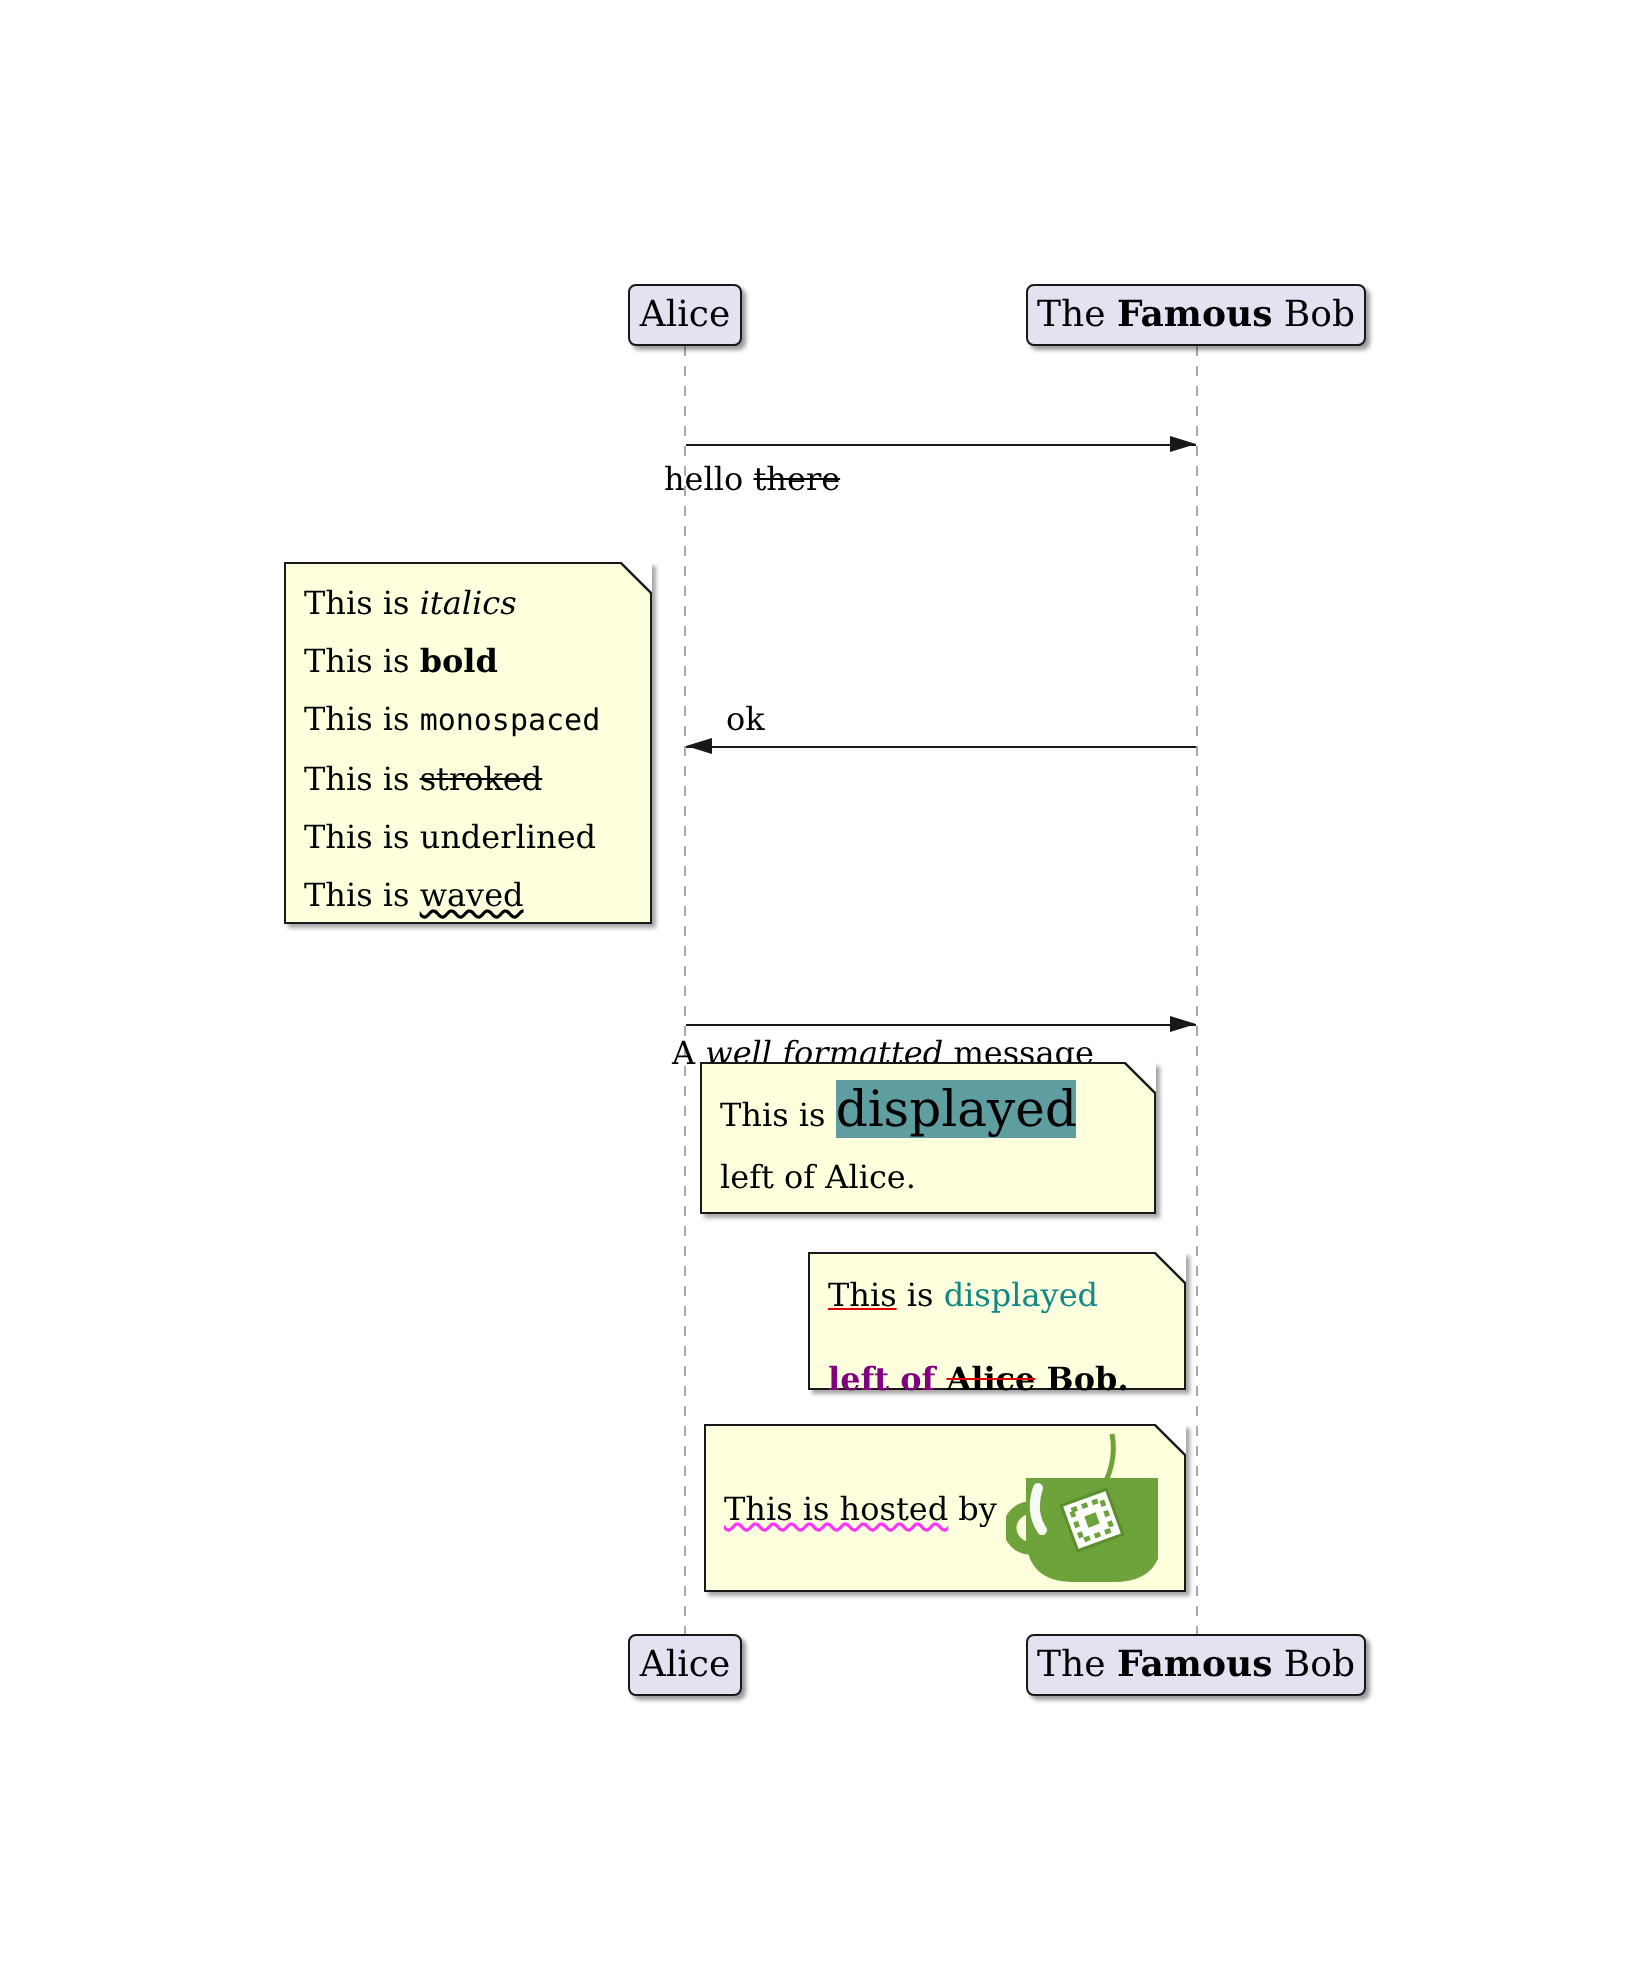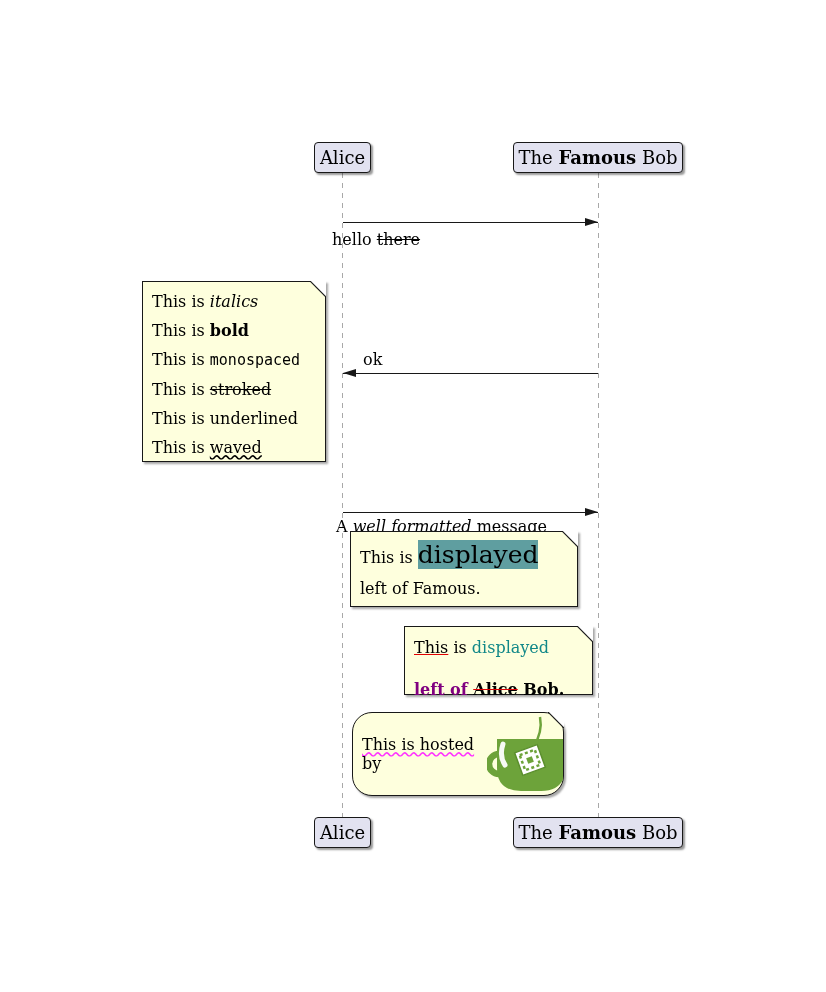--- a/index.html
+++ b/index.html
@@ -58,21 +58,21 @@
   .note-alice .l2{line-height:26px;}
   .big-hl{font-size:25px;background:#5F9EA0;}
 
   .note-bob{left:404px;top:626px;width:189px;height:69px;padding:7px 0 0 9px;}
   .note-bob .nline{line-height:28px;}
   .red-under{text-decoration:underline;text-decoration-color:#E00000;}
   .red-strike{text-decoration:line-through;text-decoration-color:#E00000;}
   .teal{color:#118888;}
   .purple{color:#800080;}
 
-  .note-host{left:352px;top:712px;width:212px;height:84px;display:flex;align-items:center;padding-left:9px;border-radius:20px;}
+  .note-host{left:352px;top:712px;width:241px;height:84px;display:flex;align-items:center;padding-left:9px;}
   .pink-wavy{text-decoration:underline wavy #FF33FF;}
   .cup-wrap{margin-left:5px;margin-top:2px;}
 </style>
 </head>
 <body>
 
 <div class="stage">
 
   <div class="lifeline alice"></div>
   <div class="lifeline bob"></div>
@@ -108,21 +108,21 @@
   <div class="msg-label" style="left:336px;top:485px;margin-top:32px;"><span>A </span><span class="i">well formatted</span><span> message</span></div>
   <div class="msg-line" style="top:512px;"></div>
   <div class="arrow right" style="left:585px;top:507.5px;"></div>
 
   <div class="note note-alice">
     <svg class="fold" width="16" height="16" viewBox="0 0 16 16">
         <polygon points="0,0 16,0 16,16" fill="#ffffff"></polygon>
         <line x1="0" y1="0" x2="16" y2="16" stroke="#181818" stroke-width="1.2"></line>
       </svg>
     <div class="nline l1"><span>This is </span><span class="big-hl">displayed</span></div>
-    <div class="nline l2"><span class="under">left of</span><span> Famous.</span></div>
+    <div class="nline l2"><span class="under">left of</span><span> Alice.</span></div>
   </div>
 
   <div class="note note-bob">
     <svg class="fold" width="16" height="16" viewBox="0 0 16 16">
         <polygon points="0,0 16,0 16,16" fill="#ffffff"></polygon>
         <line x1="0" y1="0" x2="16" y2="16" stroke="#181818" stroke-width="1.2"></line>
       </svg>
     <div class="nline"><span class="red-under">This</span><span> is </span><span class="teal">displayed</span></div>
     <div class="nline b"><span class="purple">left of </span><span class="red-strike">Alice</span><span> Bob.</span></div>
   </div>

